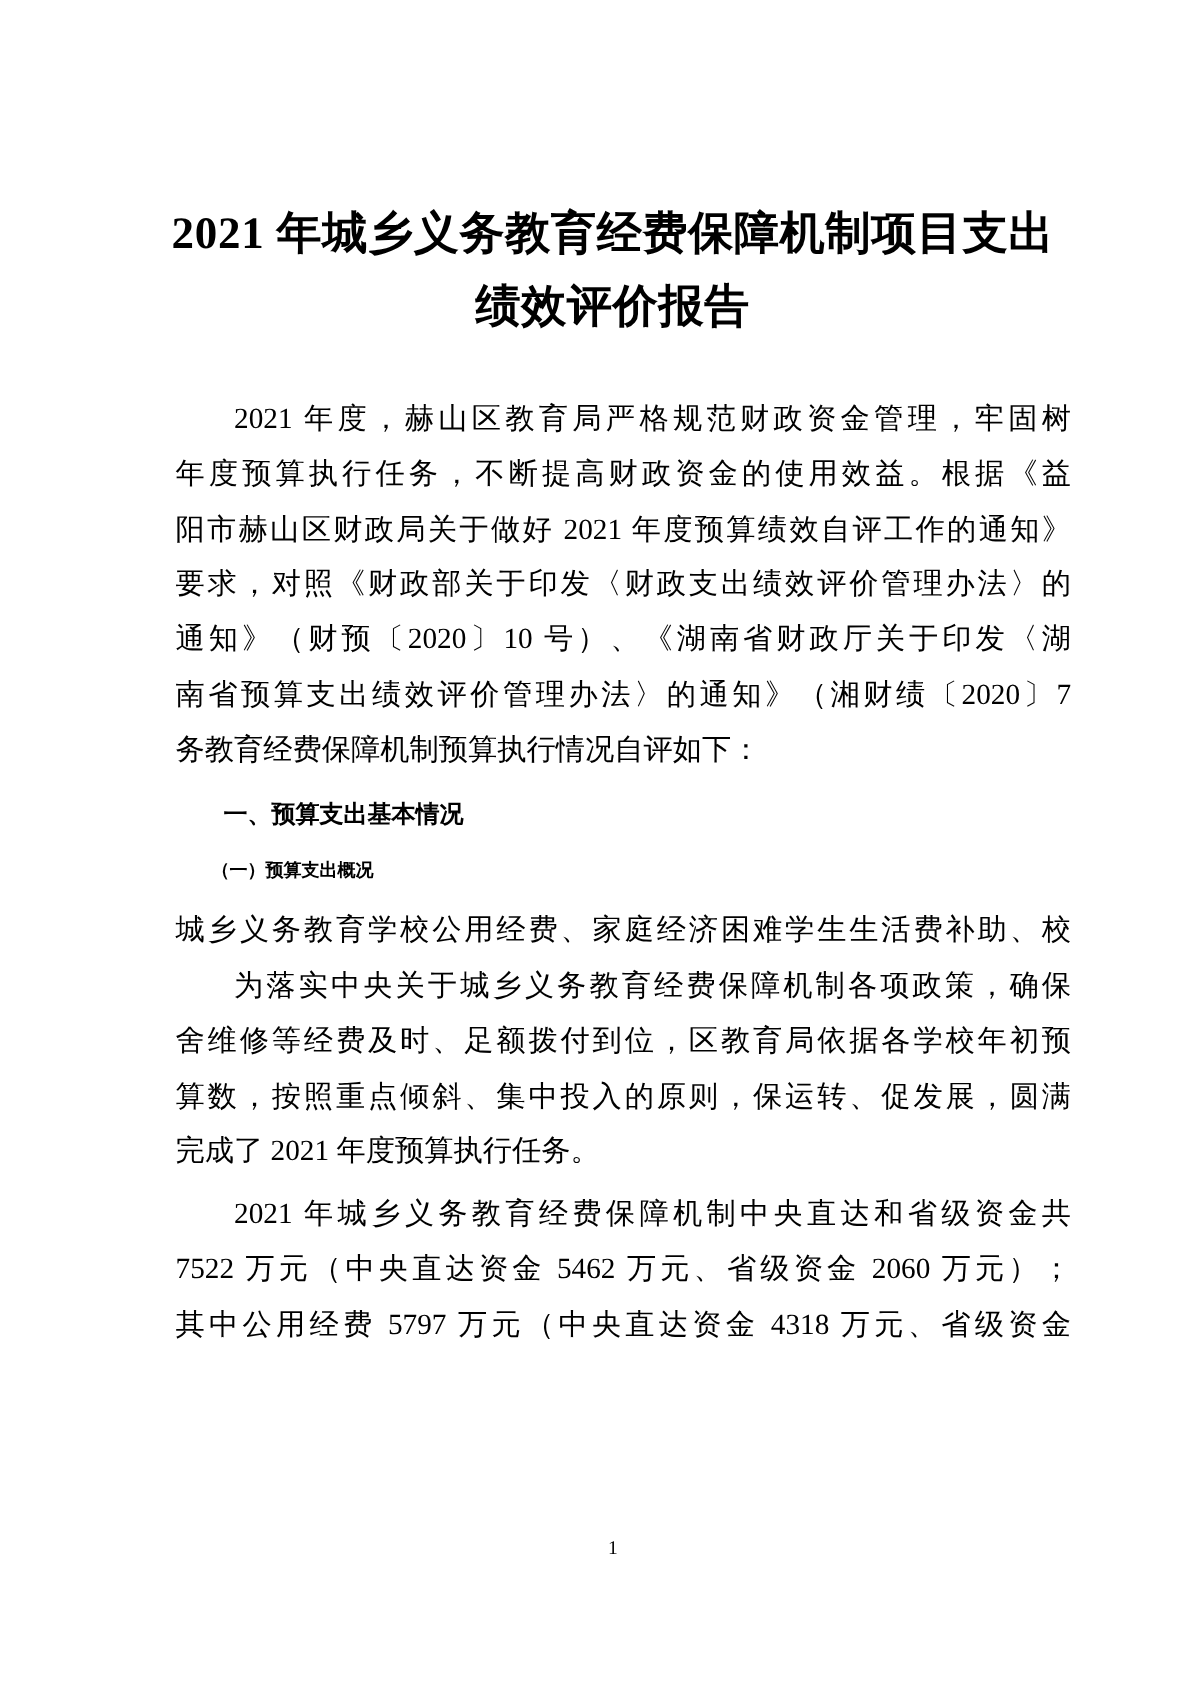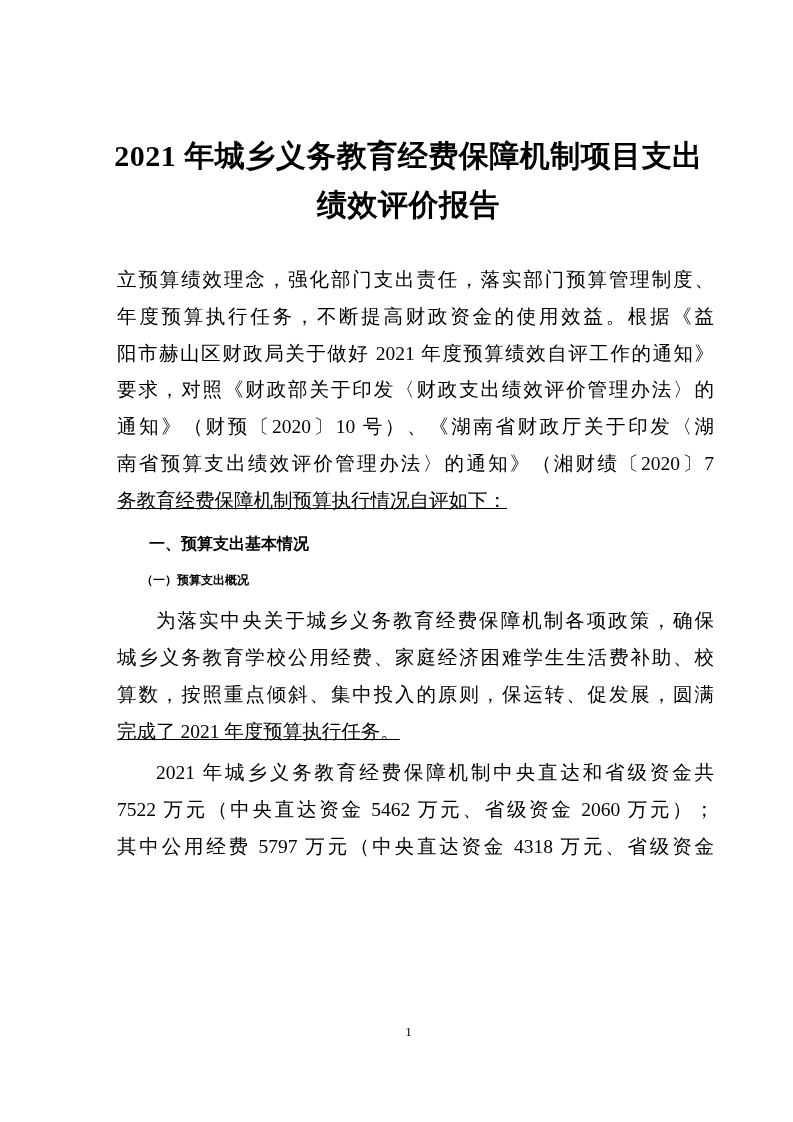--- a/index.html
+++ b/index.html
@@ -42,21 +42,20 @@
     text-align: justify;
     text-align-last: justify;
     white-space: normal;
   }
   .line.first {
     text-indent: 2em;
   }
   .line.last {
     text-align: center;
     text-align-last: left;
-    text-decoration: underline;
   }
   .h1 {
     font-family: "Liberation Sans", "DejaVu Sans", sans-serif;
     font-weight: bold;
     font-size: 16px;
     text-indent: 2em;
     margin-top: 6px;
   }
   .h2 {
     font-family: Liberation Mono, monospace;
@@ -82,33 +81,34 @@
 
 <div class="page">
 
   <div class="title-block">
     <div>2021 年城乡义务教育经费保障机制项目支出</div>
     <div>绩效评价报告</div>
   </div>
 
   <div class="content">
       <div class="para">
-        <div class="line">立预算绩效理念，强化部门支出责任，落实部门预算管理制度、</div>
+        <div class="line first">2021 年度，赫山区教育局严格规范财政资金管理，牢固树</div>
         <div class="line">年度预算执行任务，不断提高财政资金的使用效益。根据《益</div>
         <div class="line">阳市赫山区财政局关于做好 2021 年度预算绩效自评工作的通知》</div>
         <div class="line">要求，对照《财政部关于印发〈财政支出绩效评价管理办法〉的</div>
         <div class="line">通知》（财预〔2020〕10 号）、《湖南省财政厅关于印发〈湖</div>
         <div class="line">南省预算支出绩效评价管理办法〉的通知》（湘财绩〔2020〕7</div>
         <div class="line last">务教育经费保障机制预算执行情况自评如下：</div>
       </div>
       <div class="h1">一、预算支出基本情况</div>
       <div class="h2">（一）预算支出概况</div>
       <div class="para">
+        <div class="line">城乡义务教育学校公用经费、家庭经济困难学生生活费补助、校</div>
         <div class="line first">为落实中央关于城乡义务教育经费保障机制各项政策，确保</div>
-        <div class="line">城乡义务教育学校公用经费、家庭经济困难学生生活费补助、校</div>
+        <div class="line">舍维修等经费及时、足额拨付到位，区教育局依据各学校年初预</div>
         <div class="line">算数，按照重点倾斜、集中投入的原则，保运转、促发展，圆满</div>
         <div class="line last">完成了 2021 年度预算执行任务。</div>
       </div>
       <div class="para">
         <div class="line first">2021 年城乡义务教育经费保障机制中央直达和省级资金共</div>
         <div class="line">7522 万元（中央直达资金 5462 万元、省级资金 2060 万元）；</div>
         <div class="line">其中公用经费 5797 万元（中央直达资金 4318 万元、省级资金</div>
       </div>
     </div>
 

